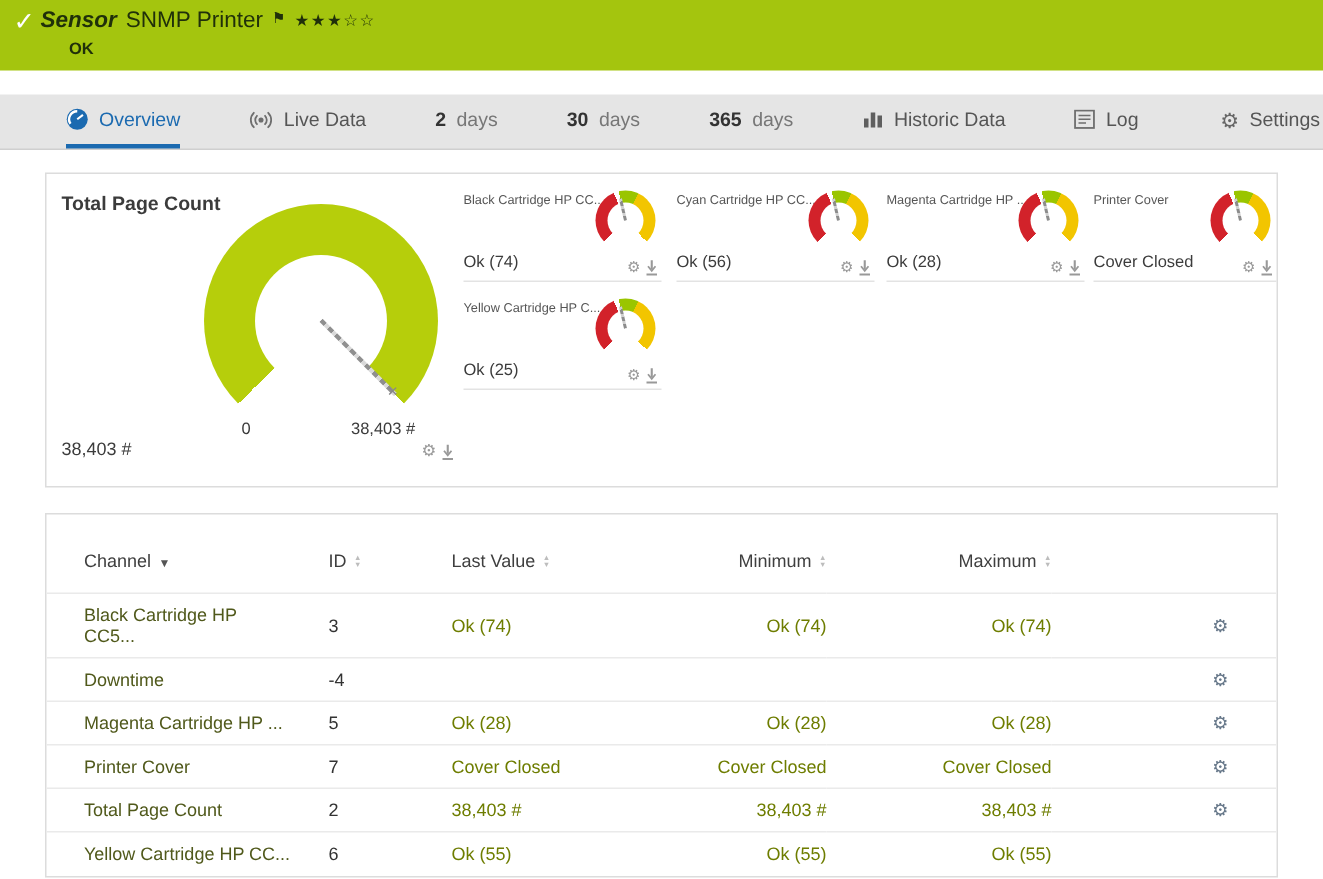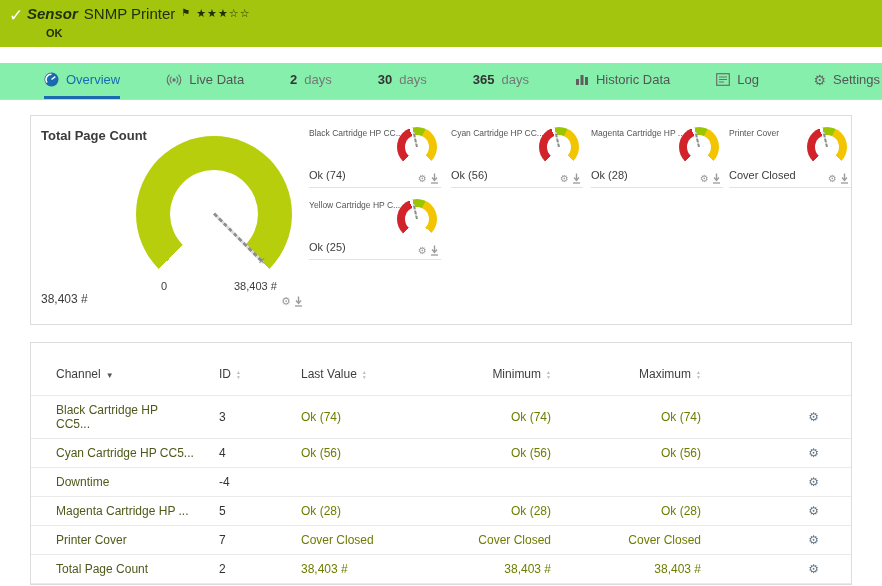--- a/index.html
+++ b/index.html
@@ -10,21 +10,21 @@
   .topbar{position:absolute;left:0;top:0;width:100%;height:47px;background:var(--header_green,#a4c50e);}
   .chk{position:absolute;left:9px;top:5px;color:#fff;font-size:17px;font-weight:bold;}
   .titleline{position:absolute;left:27px;top:5px;display:flex;align-items:flex-start;gap:6px;color:#20300a;}
   .kind{font-style:italic;font-weight:bold;font-size:15px;}
   .sname{font-size:15px;}
   .flag{font-size:10px;margin-top:2px;cursor:pointer;}
   .stars{font-size:11px;letter-spacing:1px;margin-top:2px;cursor:pointer;color:#1f2f0a;}
   .status{position:absolute;left:46px;top:27px;font-size:11px;font-weight:bold;color:#20300a;}
 
   
-  .tabs{position:absolute;left:0;top:63px;width:100%;height:37px;background:#86efac;
+  .tabs{position:absolute;left:0;top:63px;width:100%;height:37px;background:#e5e5e5;
         border-bottom:1px solid #cfcfcf;display:flex;align-items:stretch;padding-left:44px;
         gap:46px;box-sizing:border-box;}
   .tab{display:flex;align-items:center;gap:7px;font-size:13px;color:#555;
        border-bottom:3px solid transparent;cursor:pointer;white-space:nowrap;box-sizing:border-box;}
   .tab.active{color:var(--active_tab_blue,#1b6ab0);border-bottom-color:var(--active_tab_blue,#1b6ab0);}
   .tab .num{font-weight:bold;color:#333;}
   .tab .unit{color:#777;}
   .tab svg{display:block;}
   .gearglyph{font-size:14px;color:#666;line-height:1;}
   .tab-settings{margin-left:auto;margin-right:2px;}
@@ -305,28 +305,20 @@
       <tbody>
         <tr>
           <td class="c1">Black Cartridge HP CC5...</td>
           <td class="c2">3</td>
           <td class="c3">Ok (74)</td>
           <td class="c4">Ok (74)</td>
           <td class="c5">Ok (74)</td>
           <td class="c6"><span class="gear">⚙</span></td>
         </tr>
         <tr>
-          <td class="c1">Cyan Cartridge HP CC5...</td>
-          <td class="c2">4</td>
-          <td class="c3">Ok (56)</td>
-          <td class="c4">Ok (56)</td>
-          <td class="c5">Ok (56)</td>
-          <td class="c6"><span class="gear">⚙</span></td>
-        </tr>
-        <tr>
           <td class="c1">Downtime</td>
           <td class="c2">-4</td>
           <td class="c3"></td>
           <td class="c4"></td>
           <td class="c5"></td>
           <td class="c6"><span class="gear">⚙</span></td>
         </tr>
         <tr>
           <td class="c1">Magenta Cartridge HP ...</td>
           <td class="c2">5</td>

